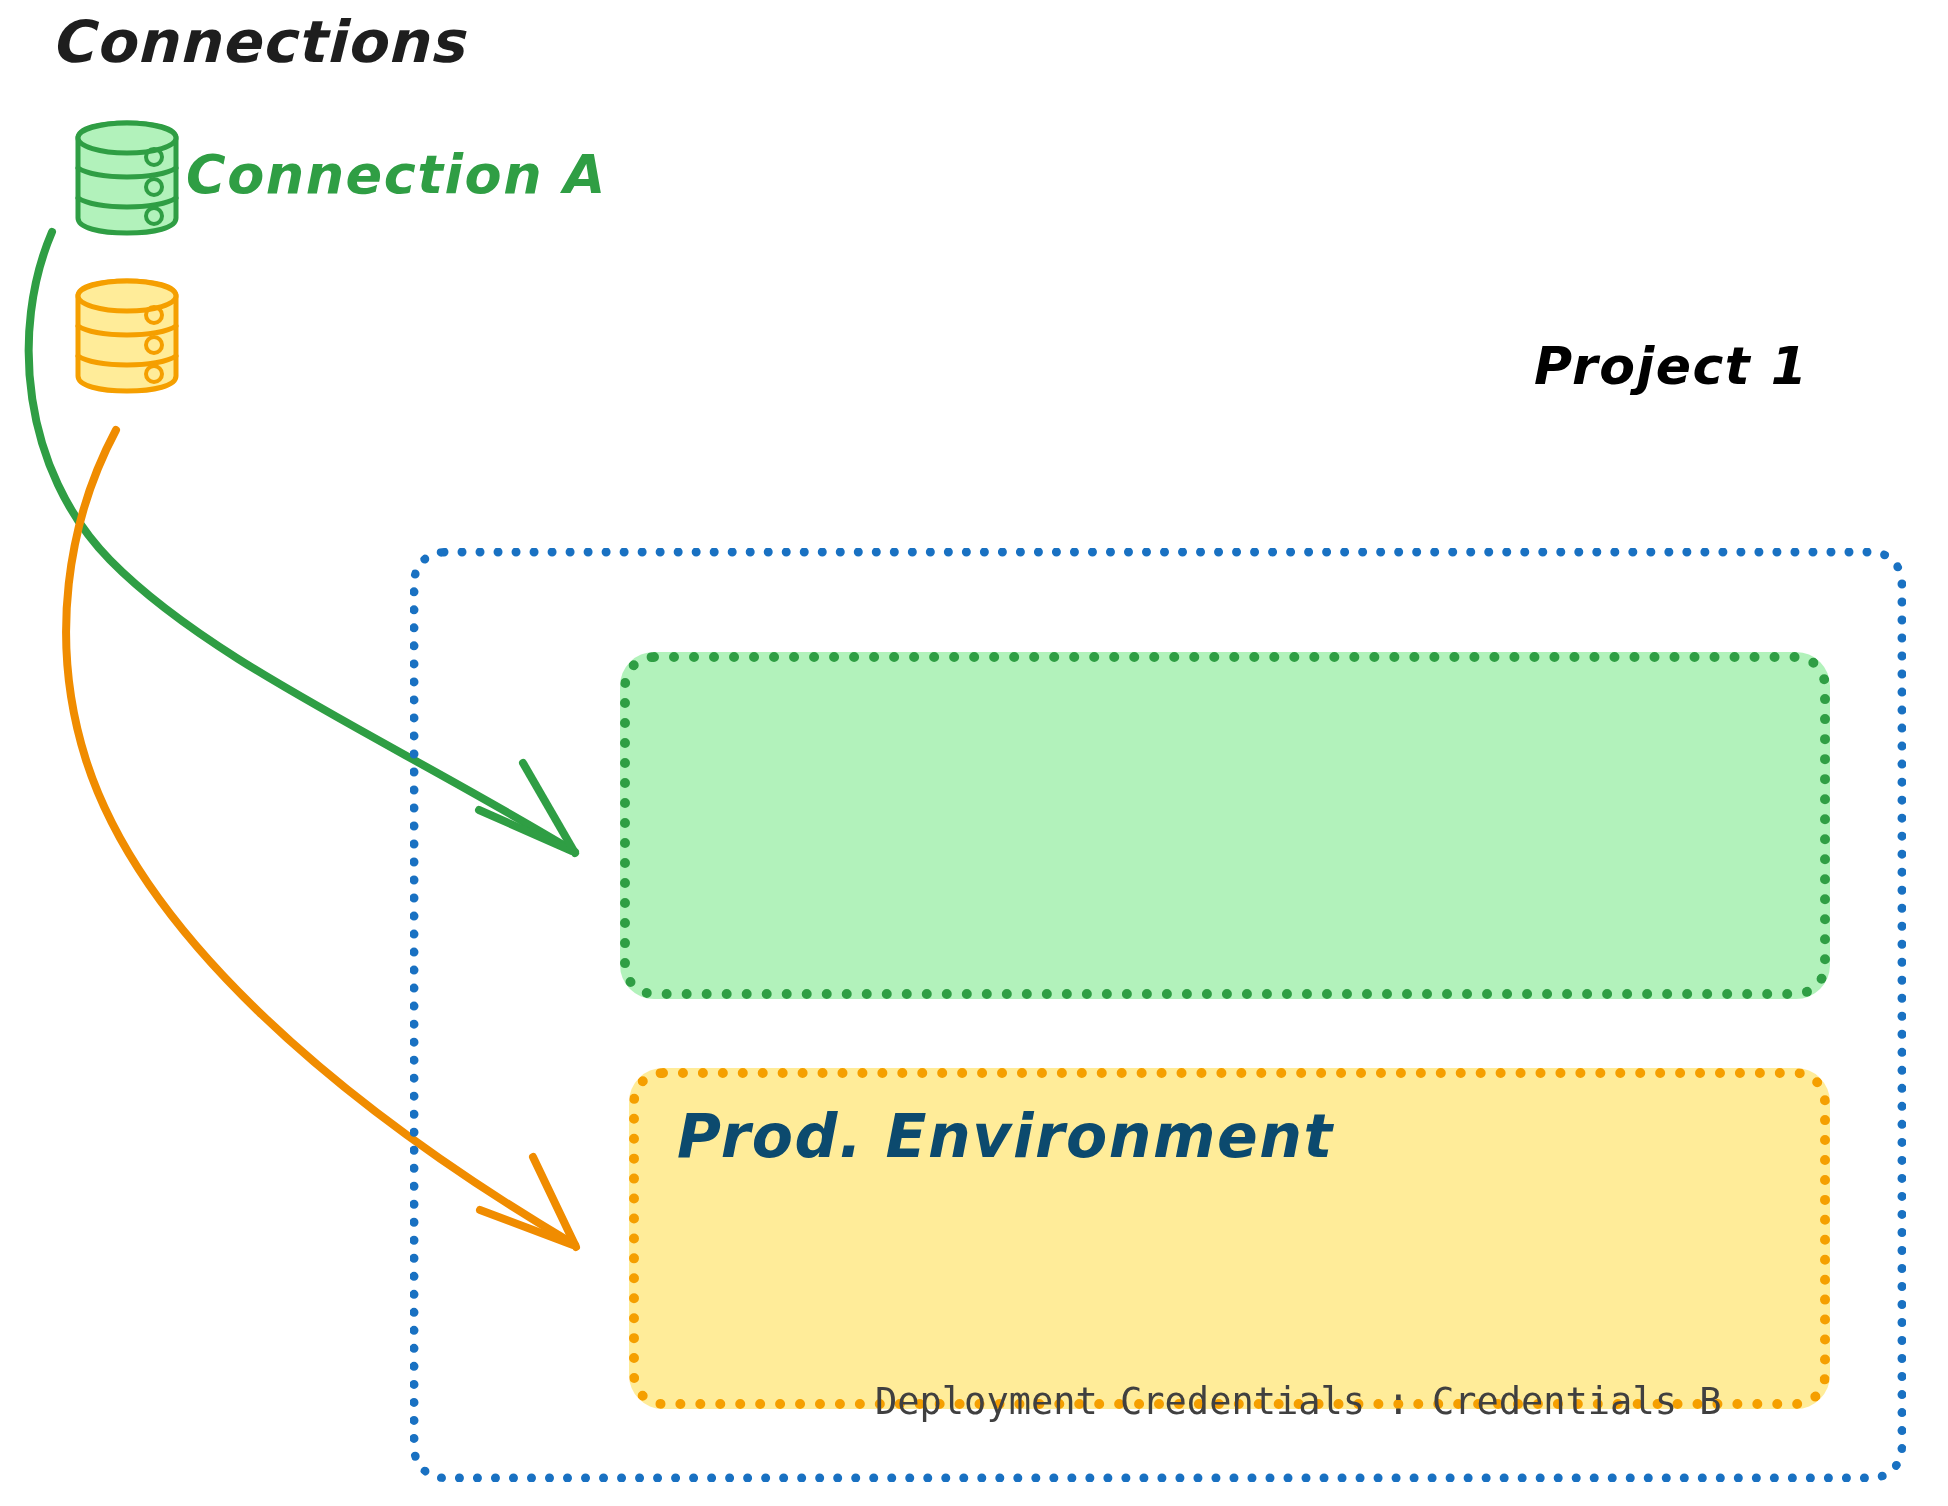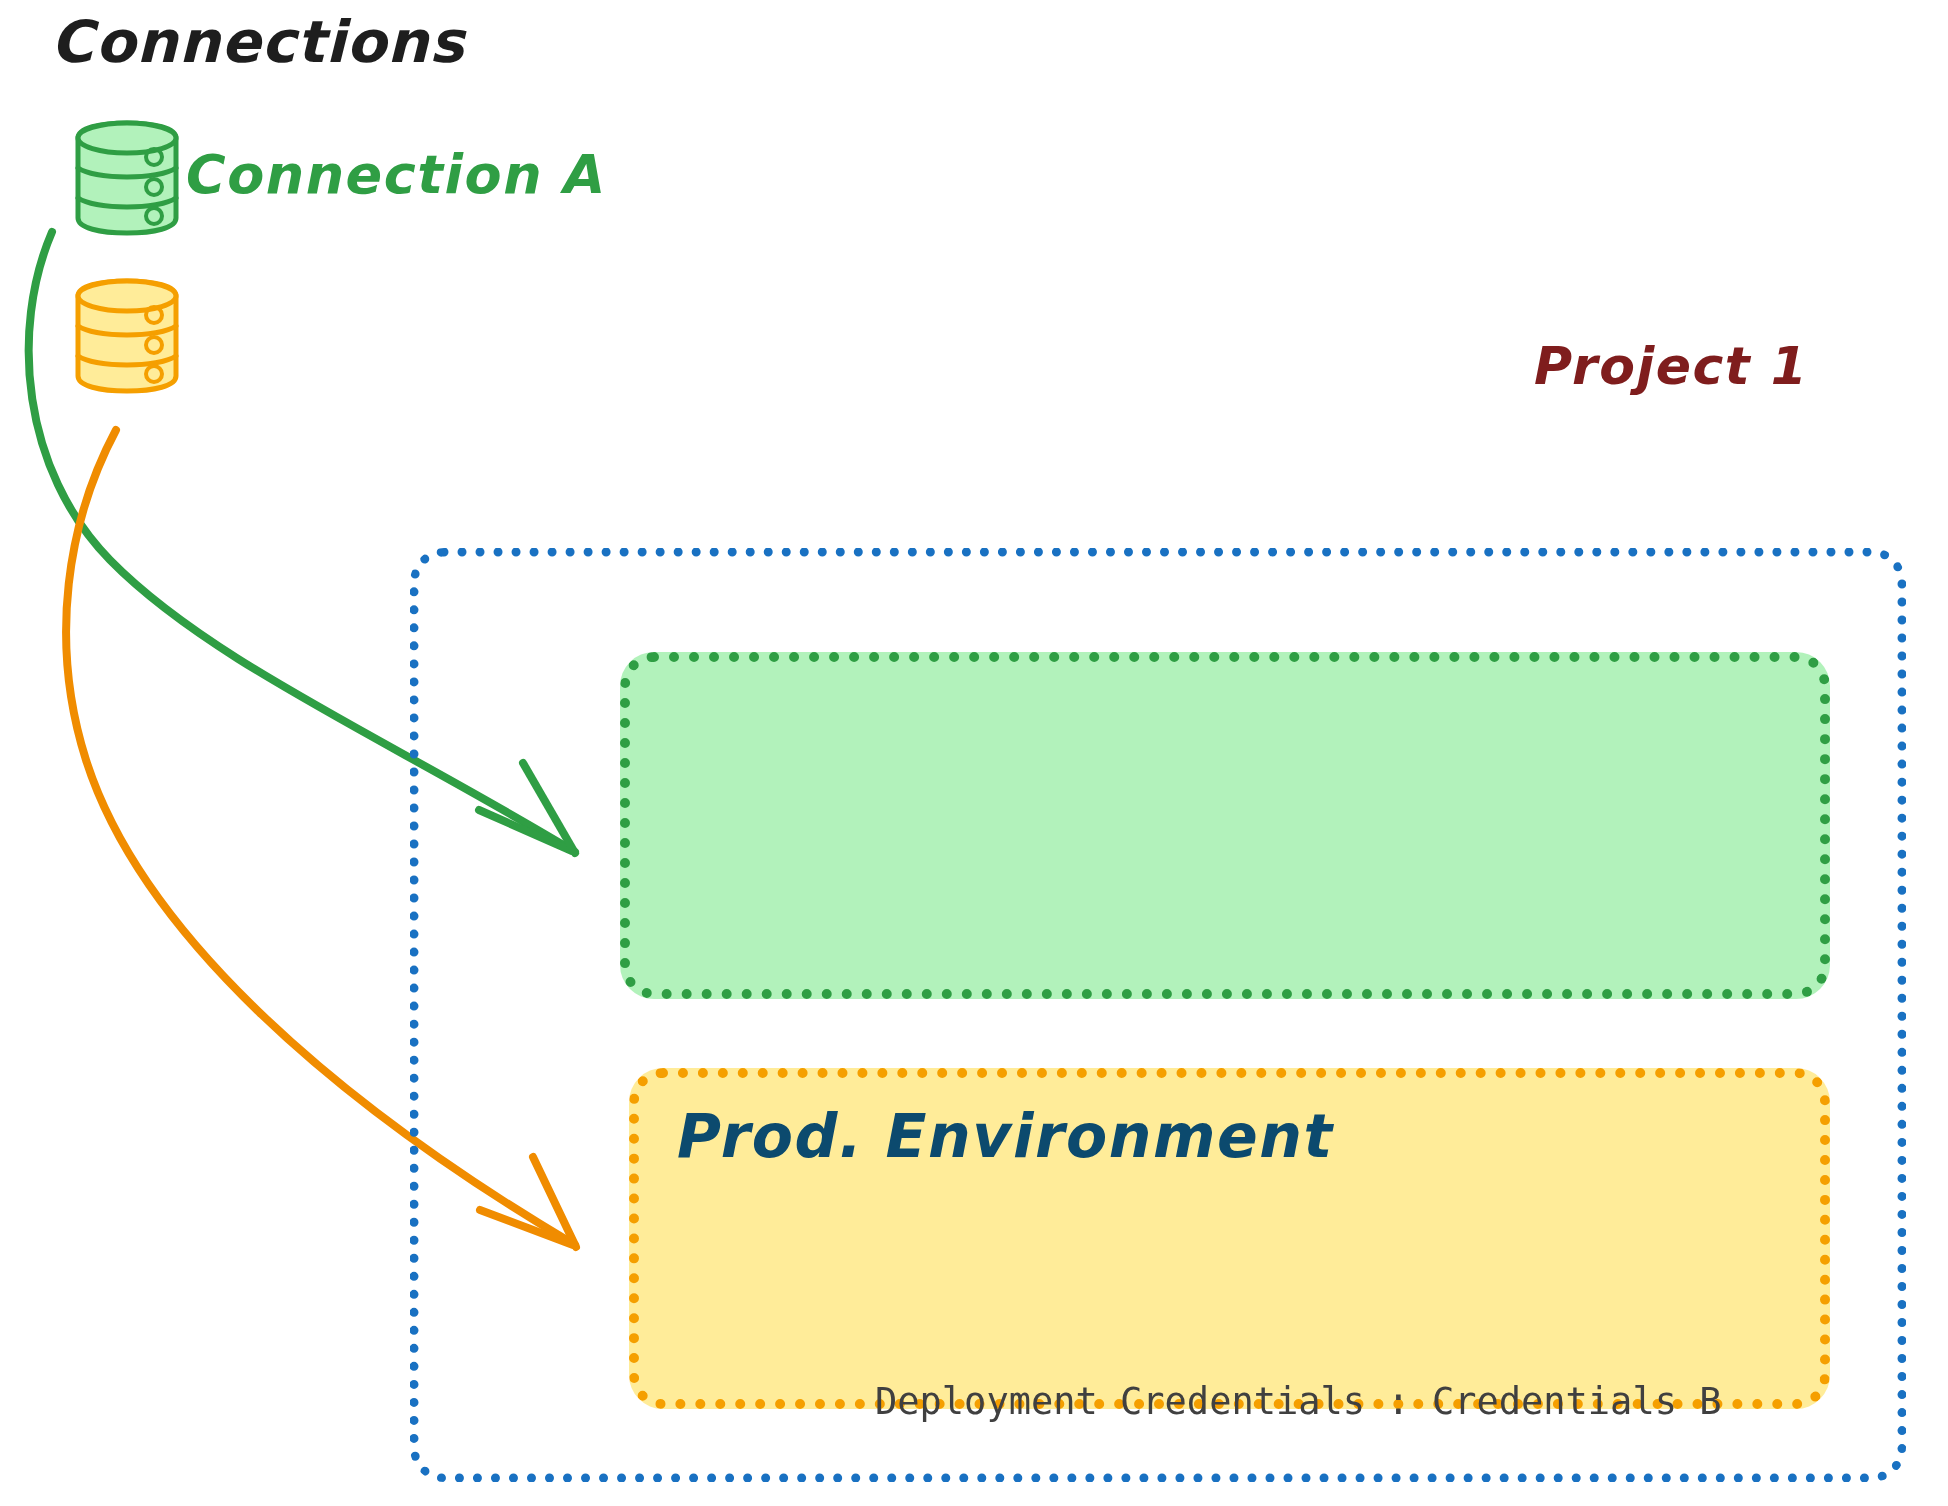--- a/index.html
+++ b/index.html
@@ -69,21 +69,21 @@
     color: #f08c00;
     font-style: italic;
     letter-spacing: 1.5px;
   }
 
   .label-project-title {
     left: 1534px;
     top: 336px;
     font-size: 52px;
     font-weight: 600;
-    color: #7f1d1d;
+    color: #000000;
     font-style: italic;
     letter-spacing: 1.5px;
   }
 
   .label-dev-env {
     left: 659px;
     top: 694px;
     font-size: 45px;
     font-weight: 600;
     color: #2f9e44;

